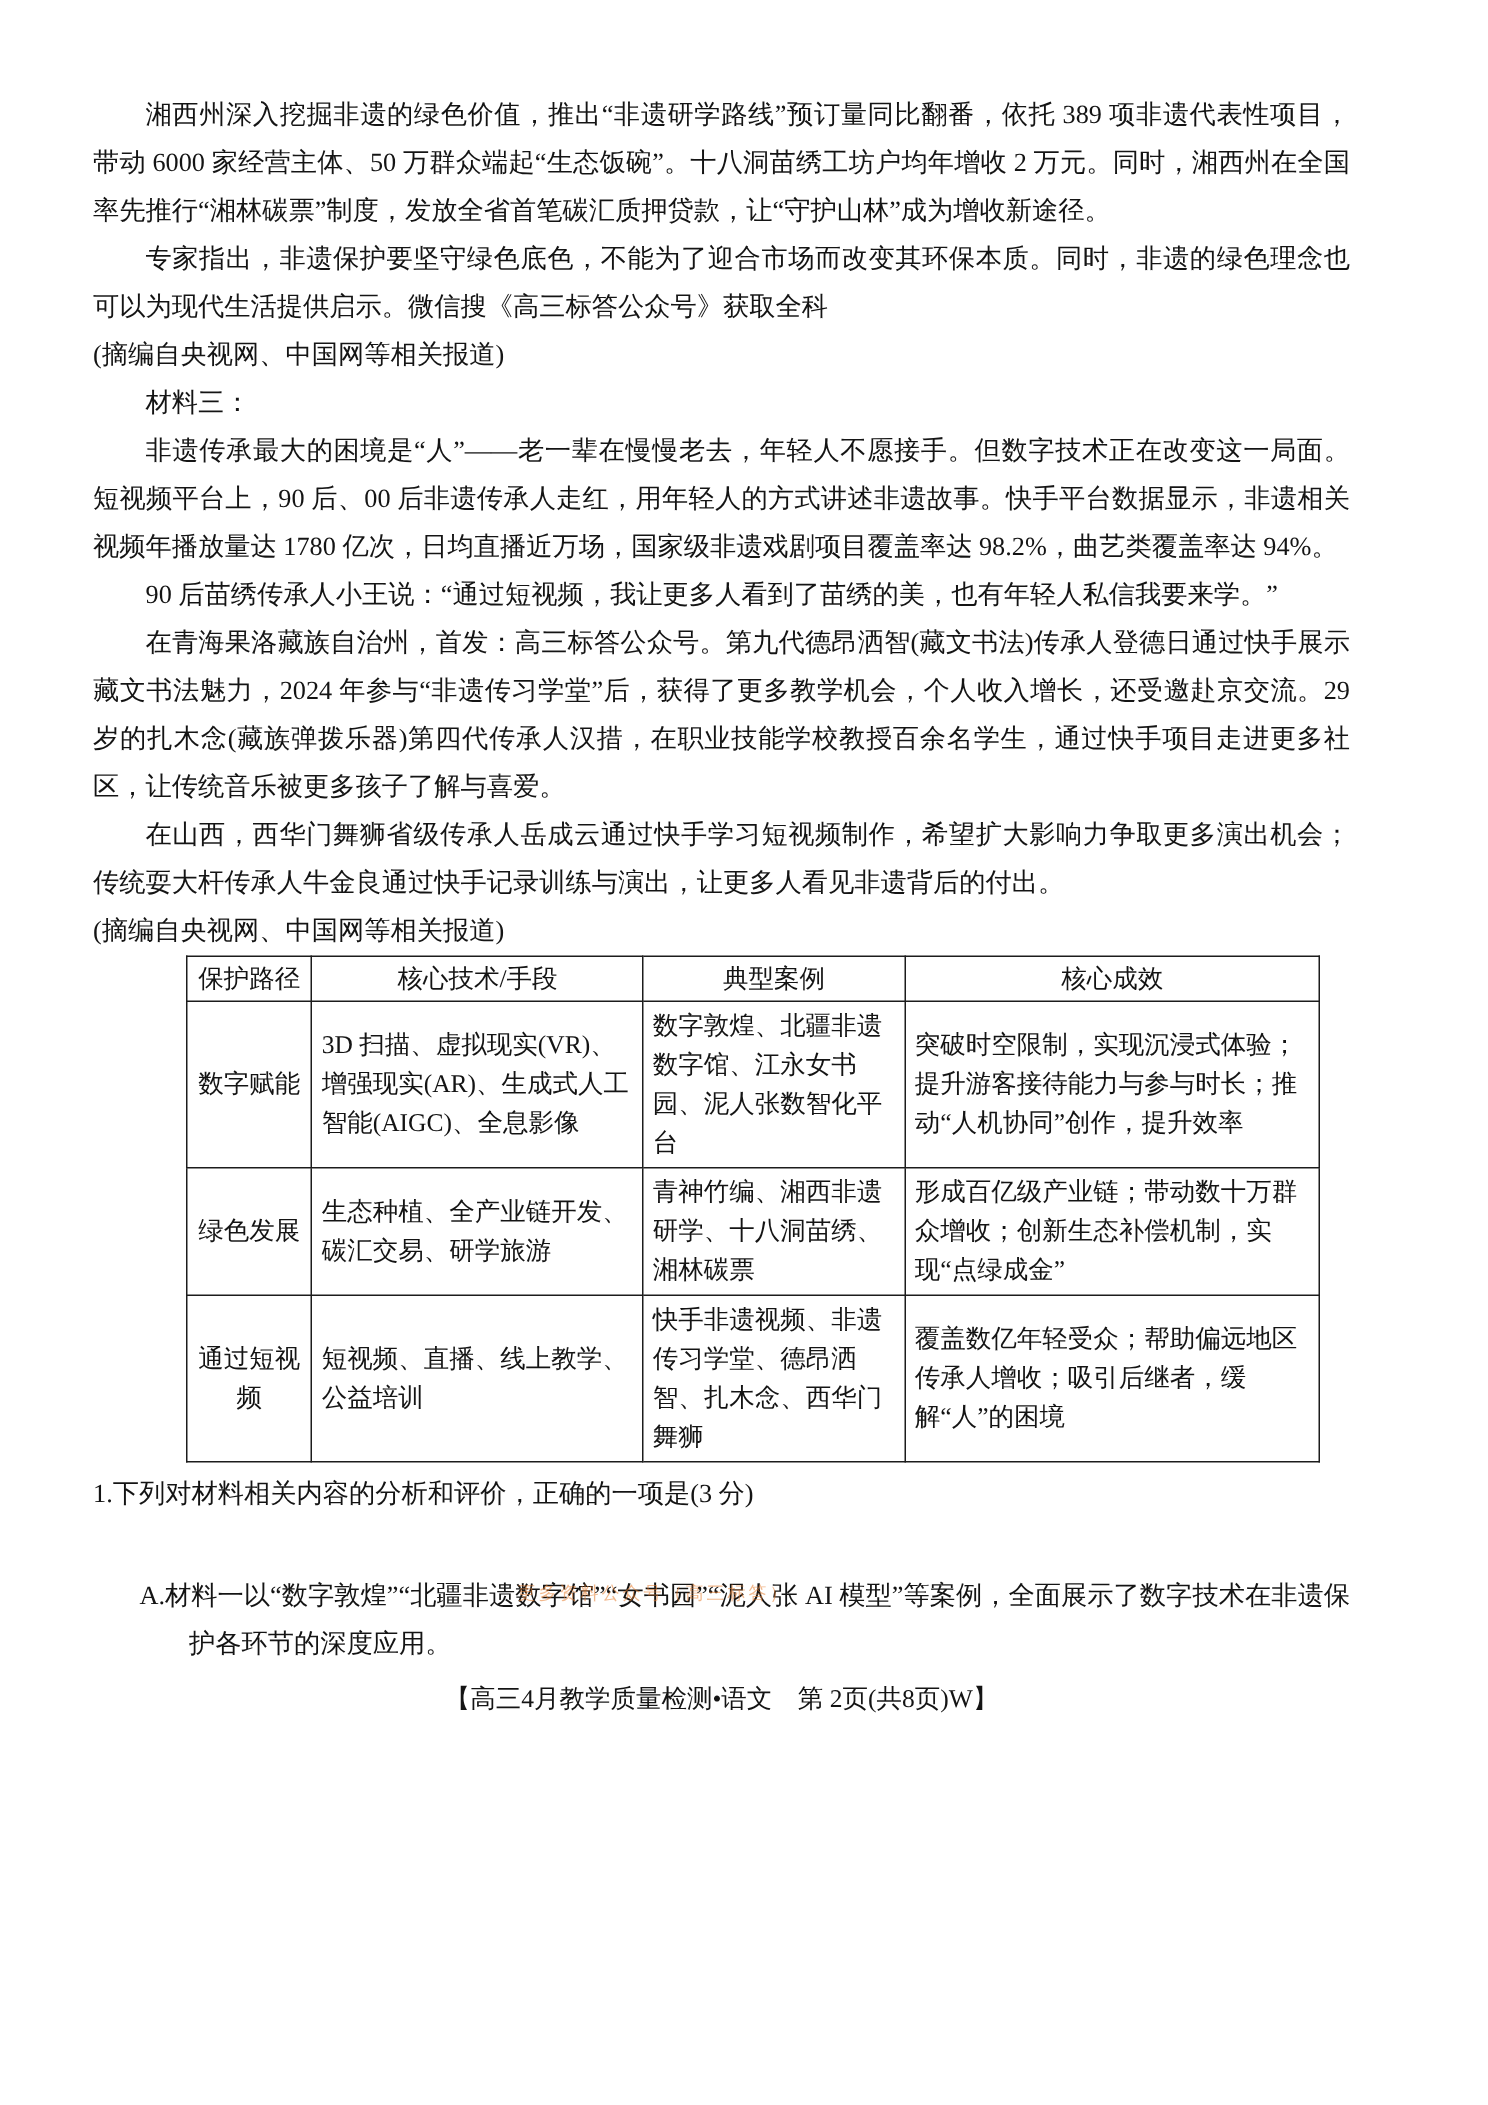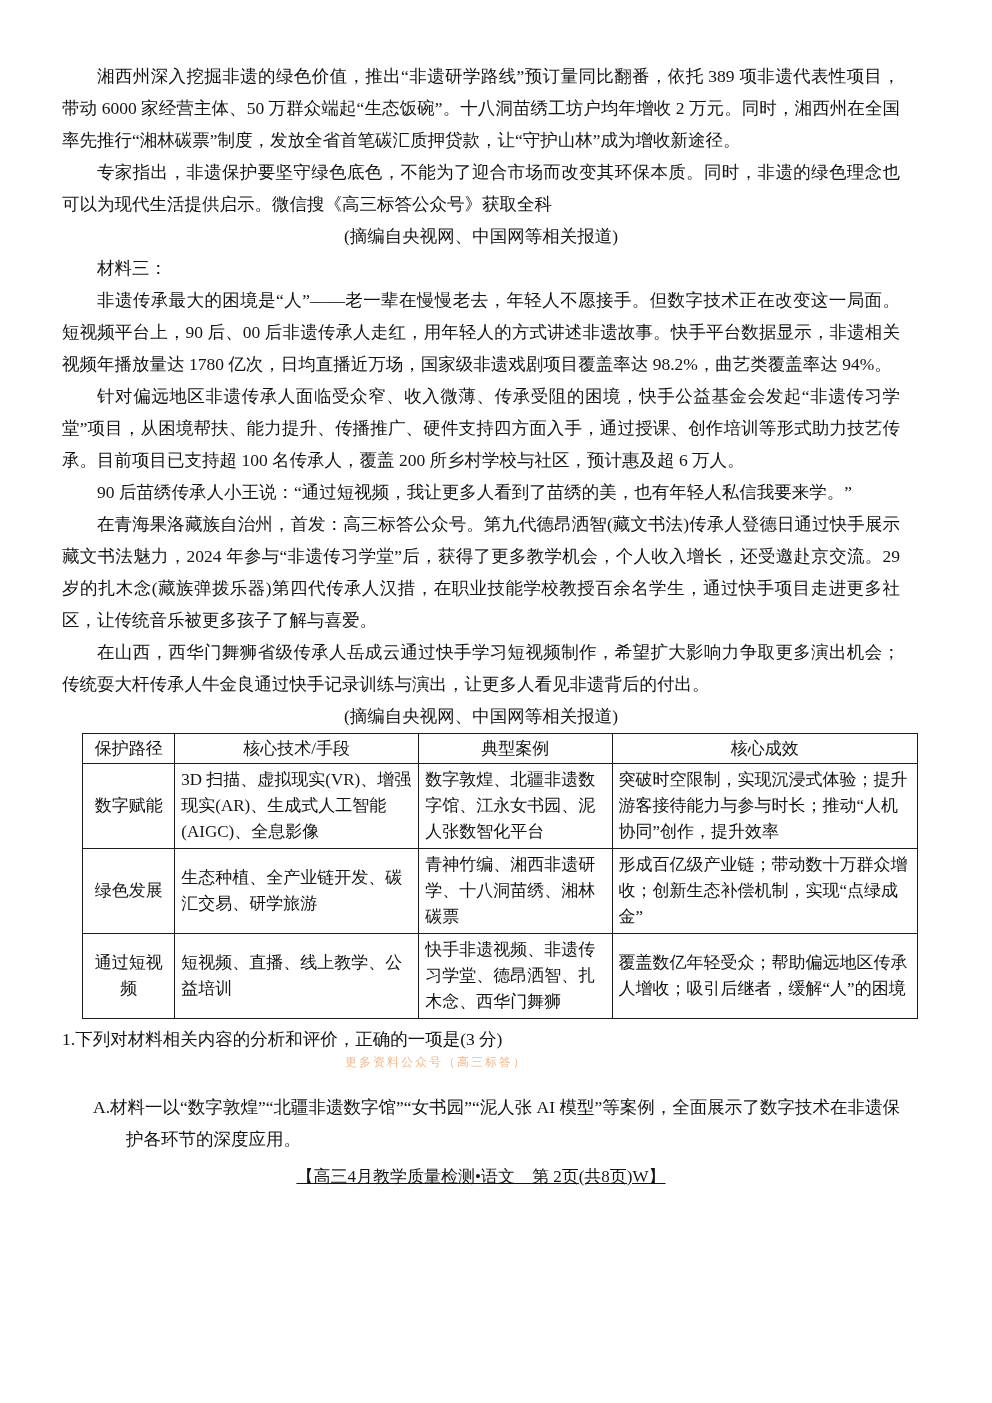--- a/index.html
+++ b/index.html
@@ -13,25 +13,25 @@
   }
   .sheet {
     position:absolute;
     left:62px; top:60px;
     width:838px;
     font-size:17.5px;
     line-height:32px;
     text-align:justify;
   }
   .para { text-indent:2em; }
-  .source { text-align:center; }
+  .source { text-align:left; }
   .mat-label { text-indent:2em; }
   table.m4 {
-    width:836px;
-    margin-left:20px;
+    width:756px;
+    margin-left:62px;
     border-collapse:collapse;
     font-size:17px;
     line-height:26px;
     text-align:left;
     margin-top:1px;
     margin-bottom:2px;
   }
   table.m4 th, table.m4 td {
     border:1.4px solid #1c1c1c;
     padding:3px 6px;
@@ -51,21 +51,20 @@
   .question { margin-top:4px; }
   .option {
     padding-left:64px;
     text-indent:-33px;
     margin-top:36px;
   }
   .footer {
     text-align:center;
     margin-top:6px;
     font-size:17px;
-    text-decoration:underline;
   }
   .watermark {
     position:absolute;
     left:345px; top:1054px;
     color:rgba(229,126,48,0.55);
     font-size:12px;
     letter-spacing:2px;
     pointer-events:none;
     white-space:nowrap;
   }
@@ -74,21 +73,20 @@
 <body>
 
 <div class="sheet">
 
   <div class="para">湘西州深入挖掘非遗的绿色价值，推出“非遗研学路线”预订量同比翻番，依托 389 项非遗代表性项目，带动 6000 家经营主体、50 万群众端起“生态饭碗”。十八洞苗绣工坊户均年增收 2 万元。同时，湘西州在全国率先推行“湘林碳票”制度，发放全省首笔碳汇质押贷款，让“守护山林”成为增收新途径。</div>
   <div class="para">专家指出，非遗保护要坚守绿色底色，不能为了迎合市场而改变其环保本质。同时，非遗的绿色理念也可以为现代生活提供启示。微信搜《高三标答公众号》获取全科</div>
   <div class="source">(摘编自央视网、中国网等相关报道)</div>
 
   <div class="mat-label">材料三：</div>
   <div class="para">非遗传承最大的困境是“人”——老一辈在慢慢老去，年轻人不愿接手。但数字技术正在改变这一局面。短视频平台上，90 后、00 后非遗传承人走红，用年轻人的方式讲述非遗故事。快手平台数据显示，非遗相关视频年播放量达 1780 亿次，日均直播近万场，国家级非遗戏剧项目覆盖率达 98.2%，曲艺类覆盖率达 94%。</div>
-  <div class="para">针对偏远地区非遗传承人面临受众窄、收入微薄、传承受阻的困境，快手公益基金会发起“非遗传习学堂”项目，从困境帮扶、能力提升、传播推广、硬件支持四方面入手，通过授课、创作培训等形式助力技艺传承。目前项目已支持超 100 名传承人，覆盖 200 所乡村学校与社区，预计惠及超 6 万人。</div>
   <div class="para">90 后苗绣传承人小王说：“通过短视频，我让更多人看到了苗绣的美，也有年轻人私信我要来学。”</div>
   <div class="para">在青海果洛藏族自治州，首发：高三标答公众号。第九代德昂洒智(藏文书法)传承人登德日通过快手展示藏文书法魅力，2024 年参与“非遗传习学堂”后，获得了更多教学机会，个人收入增长，还受邀赴京交流。29 岁的扎木念(藏族弹拨乐器)第四代传承人汉措，在职业技能学校教授百余名学生，通过快手项目走进更多社区，让传统音乐被更多孩子了解与喜爱。</div>
   <div class="para">在山西，西华门舞狮省级传承人岳成云通过快手学习短视频制作，希望扩大影响力争取更多演出机会；传统耍大杆传承人牛金良通过快手记录训练与演出，让更多人看见非遗背后的付出。</div>
   <div class="source">(摘编自央视网、中国网等相关报道)</div>
 
 
   <table class="m4">
     <colgroup>
       <col class="c1">
         <col class="c2">

